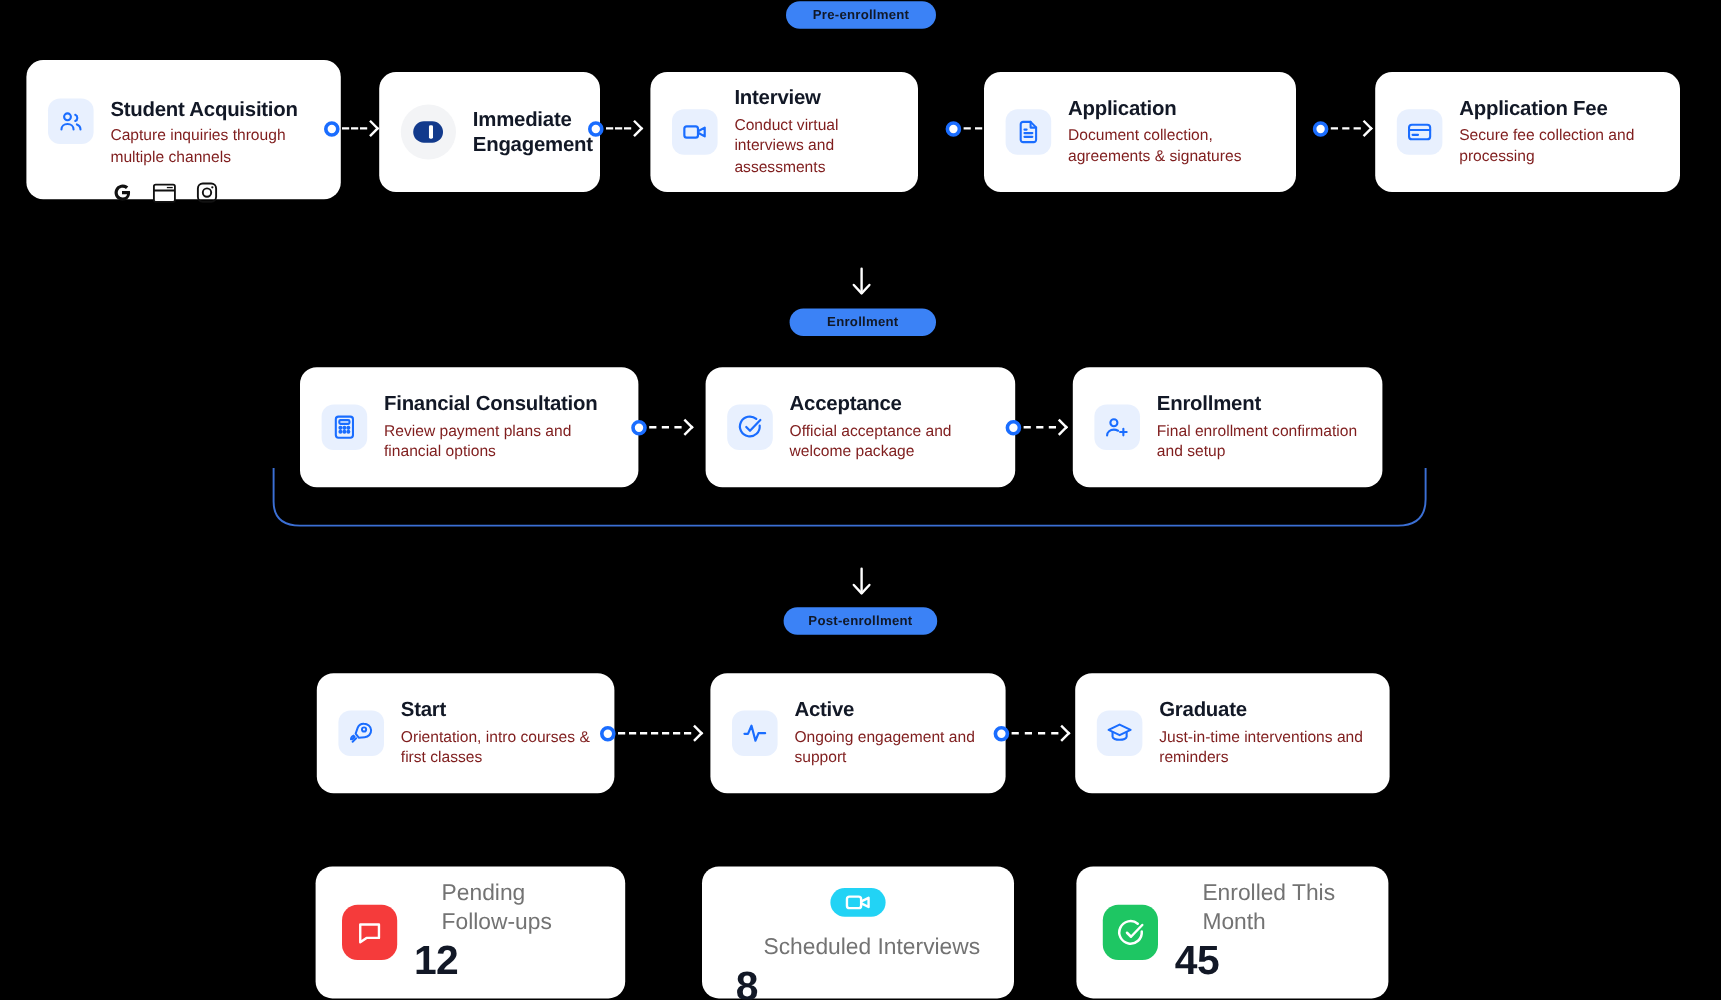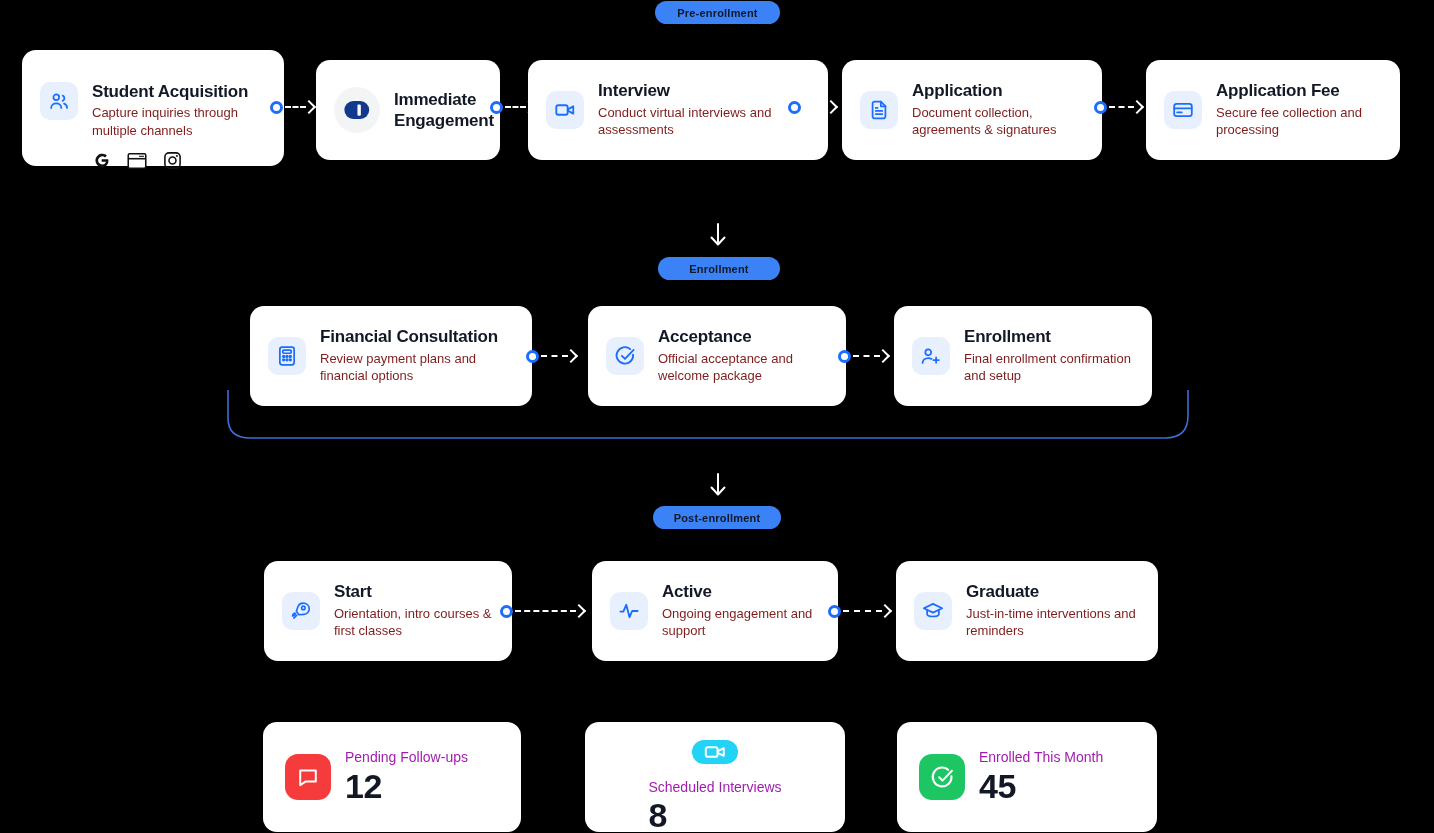--- a/index.html
+++ b/index.html
@@ -95,21 +95,21 @@
     background: #ffffff;
     border-radius: 14px;
     display: flex; align-items: center; gap: 14px;
     padding: 18px 22px;
   }
   .stat .sicon {
     width: 46px; height: 46px; min-width: 46px;
     border-radius: 13px;
     display: flex; align-items: center; justify-content: center;
   }
-  .stat .slabel { font-size: 14px; color: #a21caf; line-height: 1.3; }
+  .stat .slabel { font-size: 19px; color: #737373; line-height: 1.3; margin-left: 23px; }
   .stat .svalue { font-size: 34px; font-weight: 700; color: #121826; line-height: 1.15; letter-spacing: -0.5px;}
 
   svg { display:block; }
 </style>
 </head>
 <body>
 
 <div class="stage">
 
   <svg style="position:absolute;left:0;top:150;width:1434px;height:80px;left:0px;top:150px;">
@@ -178,40 +178,40 @@
       <div class="title" style="line-height:1.25;">Immediate Engagement</div>
     </div>
   </div>
 
   <div class="conn chev" style="left:490px; top:100px; width:44px; height:14px;">
     <span class="ring"></span>
     <span class="dash"></span>
     <span class="head"></span>
   </div>
 
-  <div class="card" style="left:528px; top:60px; width:300px; height:100px;">
+  <div class="card" style="left:542px; top:60px; width:223px; height:100px;">
     <div class="iconbox">
       <svg width="22" height="22" viewBox="0 0 24 24" fill="none" stroke="#1a6dff" stroke-width="2" stroke-linecap="round" stroke-linejoin="round">
         <rect x="2.5" y="6.8" width="12.4" height="10.4" rx="2.2"></rect>
         <path d="M15 11.3 L21 8 v8 l-6-3.3z"></path>
       </svg>
     </div>
     <div class="body">
       <div class="title">Interview</div>
       <div class="desc">Conduct virtual interviews and assessments</div>
     </div>
   </div>
 
   <div class="conn chev" style="left:788px; top:100px; width:48px; height:14px;">
     <span class="ring"></span>
     <span class="dash"></span>
     <span class="head"></span>
   </div>
 
-  <div class="card" style="left:842px; top:60px; width:260px; height:100px;">
+  <div class="card" style="left:820px; top:60px; width:260px; height:100px;">
     <div class="iconbox">
       <svg width="22" height="22" viewBox="0 0 24 24" fill="none" stroke="#1a6dff" stroke-width="1.9" stroke-linecap="round" stroke-linejoin="round">
         <path d="M14 2.8H7.2A2.2 2.2 0 0 0 5 5v14a2.2 2.2 0 0 0 2.2 2.2h9.6A2.2 2.2 0 0 0 19 19V7.8z"></path>
         <path d="M14 2.8V8h5"></path>
         <path d="M8.4 13h7.2M8.4 16.4h7.2M8.4 9.8h2"></path>
       </svg>
     </div>
     <div class="body">
       <div class="title">Application</div>
       <div class="desc">Document collection, agreements &amp; signatures</div>

